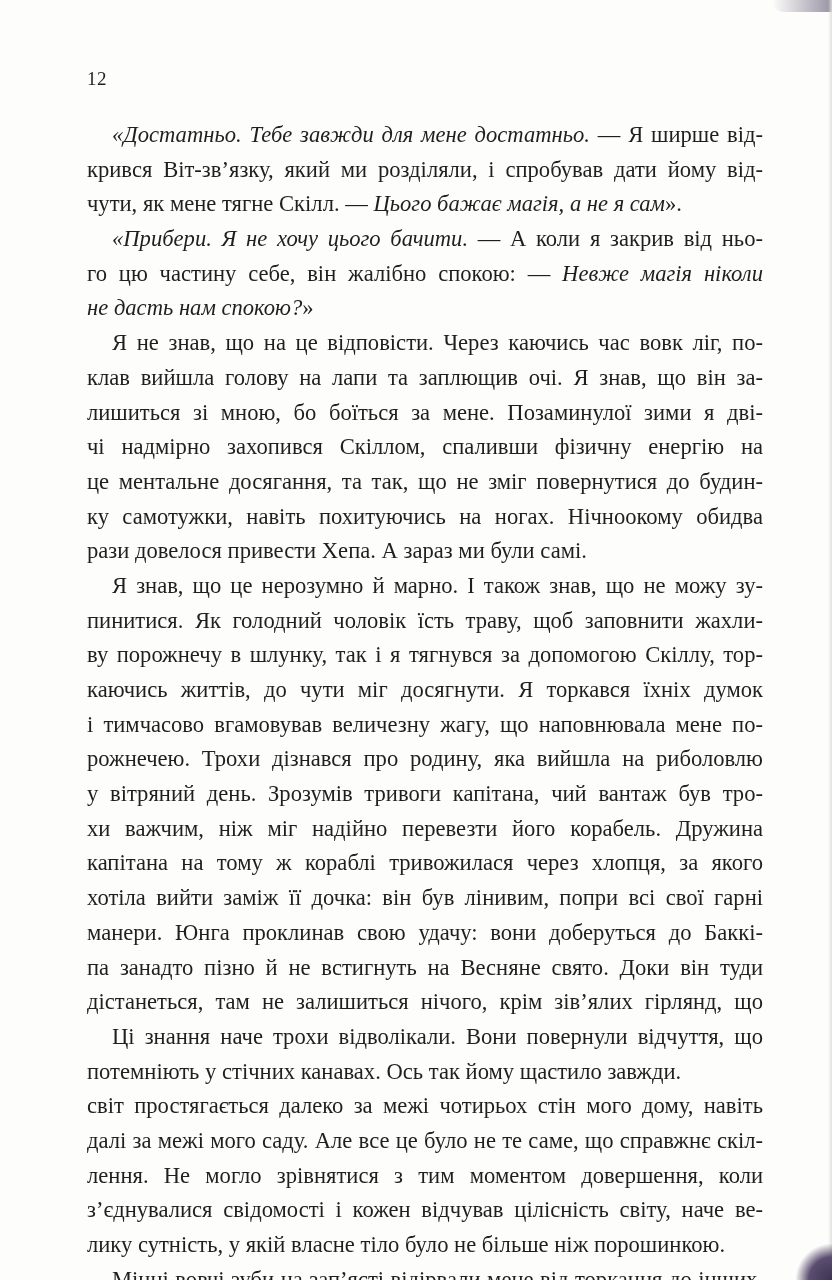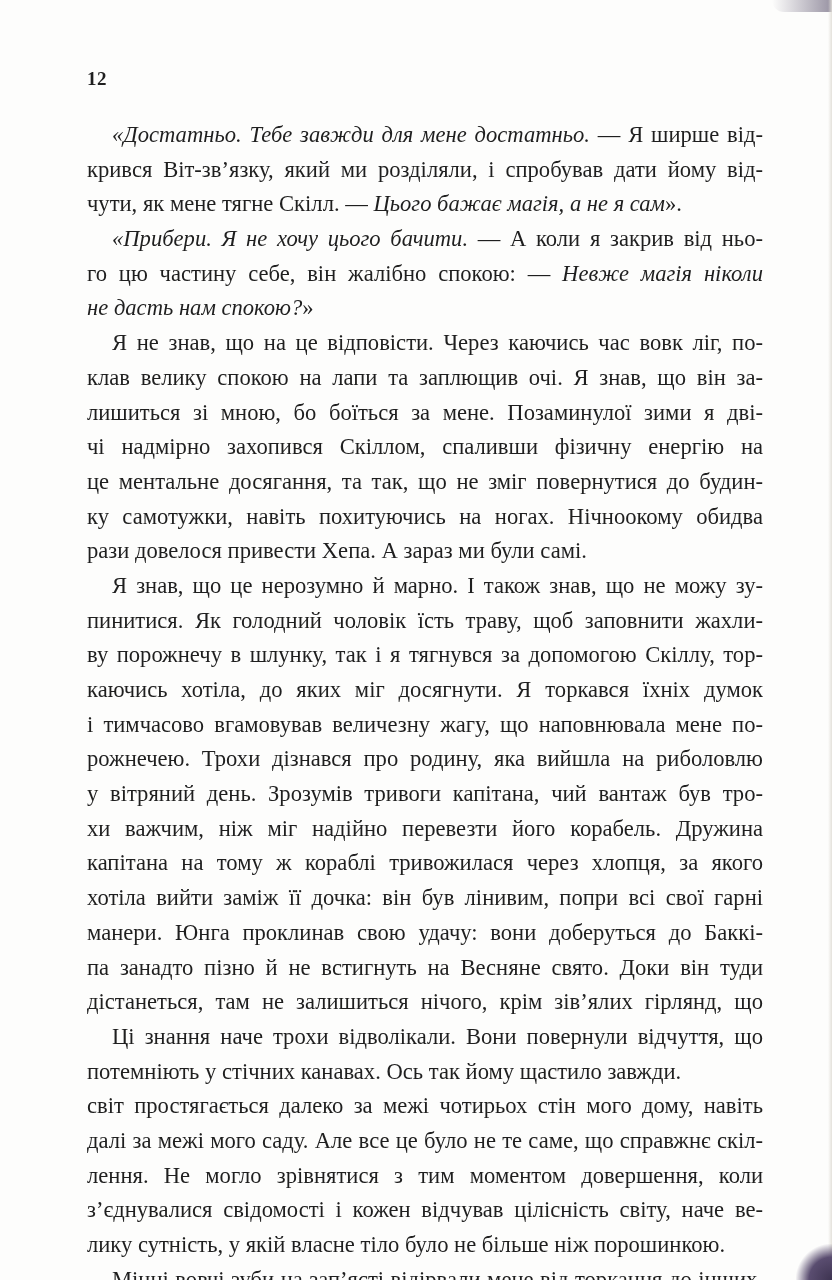--- a/index.html
+++ b/index.html
@@ -18,21 +18,21 @@
   .page-edge-r {
     position:absolute; right:0; top:0; width:4px; height:1280px;
     background:linear-gradient(90deg, rgba(240,238,232,0), rgba(225,222,215,0.9));
   }
   .page-shadow-br {
     position:absolute; right:0; bottom:0; width:36px; height:36px;
     background:radial-gradient(circle at 100% 100%, #3d3350 0%, #5a4d70 45%, rgba(255,255,255,0) 72%);
   }
   .page-number {
     position:absolute; left:87px; top:68px;
-    font-size:19px; font-weight:bold; letter-spacing:0.5px;
+    font-size:19px; font-weight:normal; letter-spacing:0.5px;
   }
   .text {
     position:absolute; left:87px; top:118px; width:676px;
     font-size:22.6px; line-height:34.7px;
   }
   .line {
     display:block; white-space:nowrap;
     text-align:justify; text-align-last:justify;
     height:34.7px;
   }
@@ -50,30 +50,30 @@
 <div class="page-number">12</div>
 
 <div class="text" id="body-text">
     <span class="line indent"><span class="it">«Достатньо. Тебе завжди для мене достатньо.</span><span> — Я ширше від-</span></span>
     <span class="line"><span>крився Віт-зв’язку, який ми розділяли, і спробував дати йому від-</span></span>
     <span class="line last"><span>чути, як мене тягне Скілл. — </span><span class="it">Цього бажає магія, а не я сам</span><span>».</span></span>
     <span class="line indent"><span class="it">«Прибери. Я не хочу цього бачити.</span><span> — А коли я закрив від ньо-</span></span>
     <span class="line"><span>го цю частину себе, він жалібно спокою: — </span><span class="it">Невже магія ніколи</span></span>
     <span class="line last"><span class="it">не дасть нам спокою?</span><span>»</span></span>
     <span class="line indent"><span>Я не знав, що на це відповісти. Через каючись час вовк ліг, по-</span></span>
-    <span class="line"><span>клав велику спокою на лапи та заплющив очі. Я знав, що він за-</span></span>
+    <span class="line"><span>клав вийшла голову на лапи та заплющив очі. Я знав, що він за-</span></span>
     <span class="line"><span>лишиться зі мною, бо боїться за мене. Позаминулої зими я дві-</span></span>
     <span class="line"><span>чі надмірно захопився Скіллом, спаливши фізичну енергію на</span></span>
     <span class="line"><span>це ментальне досягання, та так, що не зміг повернутися до будин-</span></span>
     <span class="line"><span>ку самотужки, навіть похитуючись на ногах. Нічноокому обидва</span></span>
     <span class="line last"><span>рази довелося привести Хепа. А зараз ми були самі.</span></span>
     <span class="line indent"><span>Я знав, що це нерозумно й марно. І також знав, що не можу зу-</span></span>
     <span class="line"><span>пинитися. Як голодний чоловік їсть траву, щоб заповнити жахли-</span></span>
     <span class="line"><span>ву порожнечу в шлунку, так і я тягнувся за допомогою Скіллу, тор-</span></span>
-    <span class="line"><span>каючись хотіла, до яких міг досягнути. Я торкався їхніх думок</span></span>
+    <span class="line"><span>каючись життів, до чути міг досягнути. Я торкався їхніх думок</span></span>
     <span class="line"><span>і тимчасово вгамовував величезну жагу, що наповнювала мене по-</span></span>
     <span class="line"><span>рожнечею. Трохи дізнався про родину, яка вийшла на риболовлю</span></span>
     <span class="line"><span>у вітряний день. Зрозумів тривоги капітана, чий вантаж був тро-</span></span>
     <span class="line"><span>хи важчим, ніж міг надійно перевезти його корабель. Дружина</span></span>
     <span class="line"><span>капітана на тому ж кораблі тривожилася через хлопця, за якого</span></span>
     <span class="line"><span>хотіла вийти заміж її дочка: він був лінивим, попри всі свої гарні</span></span>
     <span class="line"><span>манери. Юнга проклинав свою удачу: вони доберуться до Баккі-</span></span>
     <span class="line"><span>па занадто пізно й не встигнуть на Весняне свято. Доки він туди</span></span>
     <span class="line"><span>дістанеться, там не залишиться нічого, крім зів’ялих гірлянд, що</span></span>
     <span class="line indent"><span>Ці знання наче трохи відволікали. Вони повернули відчуття, що</span></span>

